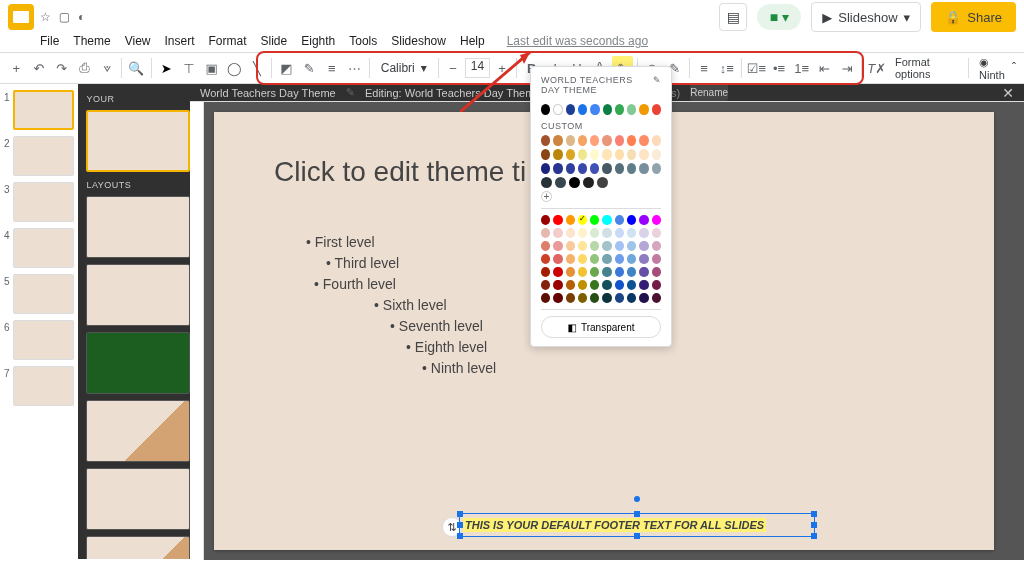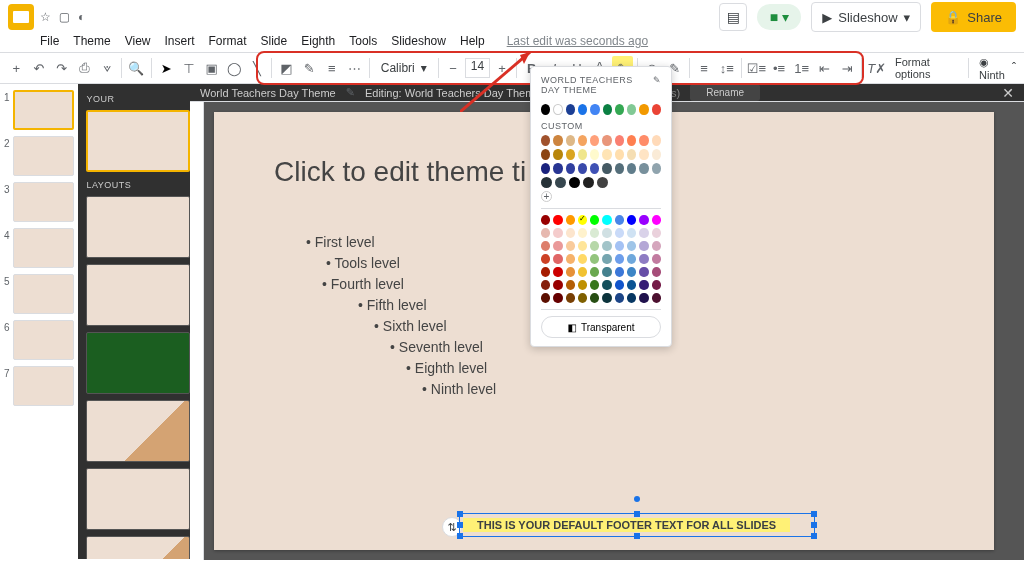--- a/index.html
+++ b/index.html
@@ -34,34 +34,34 @@
 .fs-thumb { width:66px; height:40px; background:#edded2; border-radius:2px; border:1px solid #dadce0; }
 .fs-thumb.active { border:2px solid #f4b400; }
 .theme-panel { width:122px; background:#303030; overflow:auto; padding:8px; }
 .theme-label { font-size:9px; color:#ccc; letter-spacing:0.5px; margin:2px 0 6px 0; }
 .theme-thumb { width:104px; height:62px; background:#edded2; border:2px solid #f4b400; border-radius:2px; margin-bottom:8px; }
 .layout-thumb { width:104px; height:62px; background:#edded2; border:1px solid #555; border-radius:2px; margin-bottom:6px; }
 .layout-thumb.green { background:#1b5e20; }
 .layout-thumb.pattern { background:linear-gradient(135deg,#edded2 60%,#d4a373 60%); }
 .editor { flex:1; background:#555; display:flex; flex-direction:column; }
 .editor-header { height:26px; background:#303030; display:flex; align-items:center; padding:0 10px; color:#ccc; font-size:11px; gap:10px; }
-.rename-btn { background:#444; color:#ccc; border:none; padding:3px 16px; border-radius:3px; font-size:10px; cursor:pointer; }
+.rename-btn { background:#444; color:#ccc; border:none; padding:3px 0; border-radius:3px; font-size:10px; cursor:pointer; }
 .close-x { margin-left:auto; color:#ccc; cursor:pointer; font-size:14px; }
 .ruler-h { height:14px; background:#fff; border-bottom:1px solid #dadce0; }
 .canvas-wrap { flex:1; display:flex; }
 .ruler-v { width:14px; background:#fff; border-right:1px solid #dadce0; }
 .canvas-area { flex:1; background:#555; display:flex; align-items:center; justify-content:center; padding:10px 30px 10px 10px; position:relative; }
 .slide { width:780px; height:438px; background:#edded2; position:relative; box-shadow:0 1px 3px rgba(0,0,0,.3); }
 .slide-title { position:absolute; left:60px; top:44px; font-size:28px; color:#444; }
 .levels { position:absolute; left:80px; top:120px; font-size:14px; color:#444; line-height:1.5; }
 .levels .l1 { margin-left:12px; } .levels .l2 { margin-left:16px; } .levels .l3 { margin-left:32px; }
-.levels .l4 { margin-left:28px; } .levels .l5 { margin-left:64px; } .levels .l6 { margin-left:80px; }
+.levels .l4 { margin-left:20px; } .levels .l5 { margin-left:64px; } .levels .l6 { margin-left:80px; }
 .levels .l7 { margin-left:96px; } .levels .l8 { margin-left:112px; } .levels .l9 { margin-left:128px; }
 .footer-box { position:absolute; left:245px; top:401px; width:356px; height:24px; border:1px solid #1a73e8; display:flex; align-items:center; }
-.footer-text { background:#fff176; font-size:11px; font-weight:bold; padding:1px 14px; margin-left:3px; }
+.footer-text { background:#fff176; font-size:11px; font-weight:bold; padding:1px 2px; margin-left:3px;font-style:italic; }
 .handle { width:6px; height:6px; background:#1a73e8; position:absolute; }
 .fit-icon { position:absolute; left:228px; top:405px; width:20px; height:20px; background:#fff; border:1px solid #dadce0; border-radius:10px; display:flex; align-items:center; justify-content:center; font-size:11px; cursor:pointer; }
 .color-picker { position:absolute; left:530px; top:66px; width:142px; background:#fff; border:1px solid #dadce0; box-shadow:0 2px 8px rgba(0,0,0,.2); border-radius:4px; padding:8px 10px; z-index:100; font-size:9px; }
 .cp-header { display:flex; justify-content:space-between; color:#5f6368; letter-spacing:0.5px; margin-bottom:6px; }
 .cp-row { display:flex; gap:3px; margin-bottom:3px; }
 .sw { width:10px; height:10px; border-radius:50%; cursor:pointer; }
 .sw.big { width:11px; height:11px; }
 .sw.check { position:relative; }
 .sw.check::after { content:"✓"; position:absolute; font-size:8px; color:#000; left:1px; top:-1px; }
 .cp-label { font-size:9px; color:#5f6368; margin:6px 0 4px 0; letter-spacing:0.5px; }
@@ -219,23 +219,22 @@
       <span class="close-x">✕</span>
     </div>
     <div class="ruler-h"></div>
     <div class="canvas-wrap">
       <div class="ruler-v"></div>
       <div class="canvas-area">
         <div class="slide">
           <div class="slide-title">Click to edit theme ti</div>
           <div class="levels" id="levels">
               <div class="l1">• First level</div>
-              <div class="l3">• Tools level</div>
+              <div class="l3">• Third level</div>
               <div class="l4">• Fourth level</div>
-              <div class="l5">• Fifth level</div>
               <div class="l6">• Sixth level</div>
               <div class="l7">• Seventh level</div>
               <div class="l8">• Eighth level</div>
               <div class="l9">• Ninth level</div>
             </div>
           <div class="fit-icon">⇅</div>
           <div class="footer-box">
             <span class="footer-text">THIS IS YOUR DEFAULT FOOTER TEXT FOR ALL SLIDES</span>
             <div class="handle" style="left:-3px;top:-3px"></div>
               <div class="handle" style="right:-3px;top:-3px"></div>

